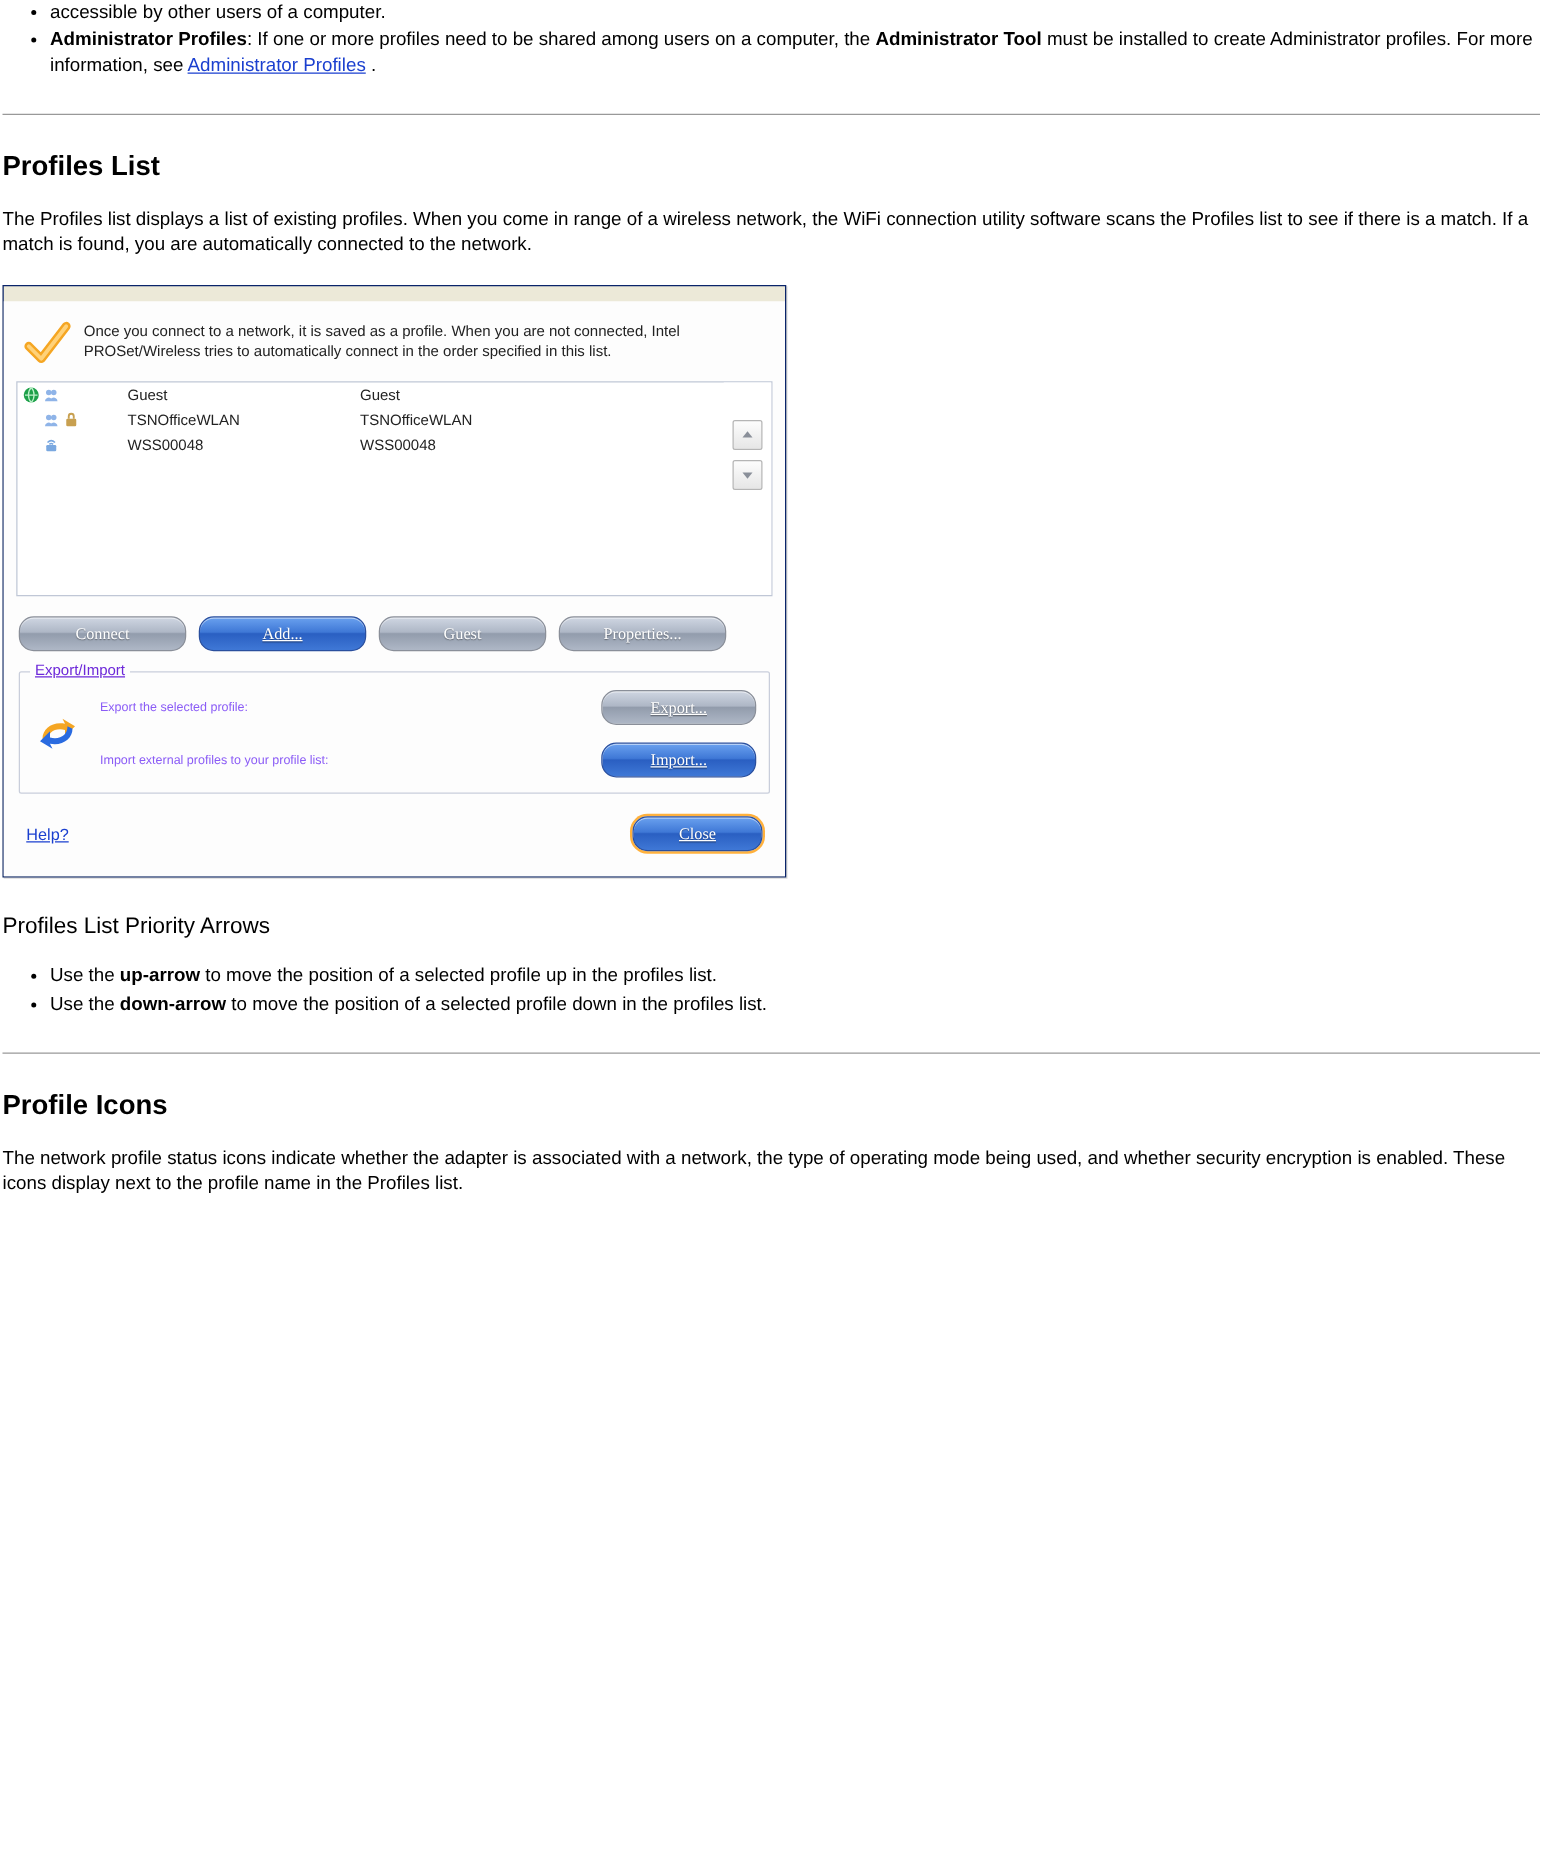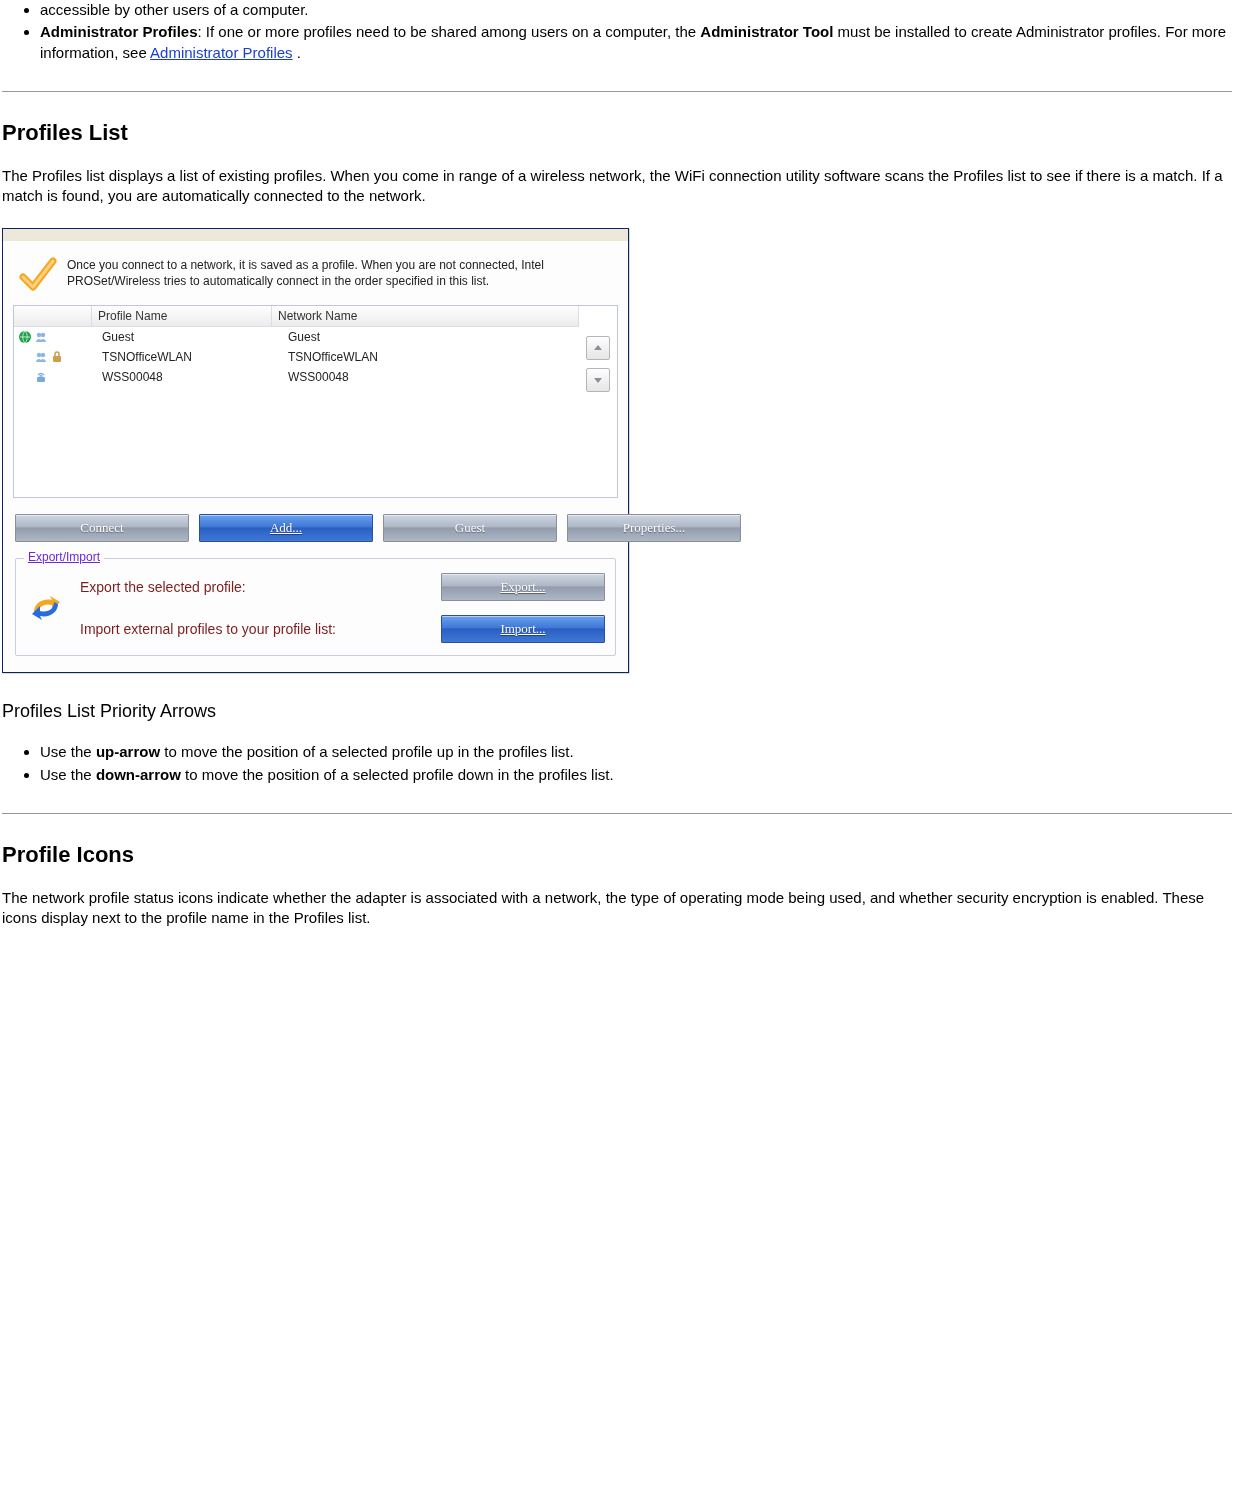--- a/index.html
+++ b/index.html
@@ -104,26 +104,26 @@
     background:linear-gradient(to bottom,#fdfdfd,#e6e6e6);
     display:flex; align-items:center; justify-content:center;
     color:#888;
   }
   .arrow-btn svg{width:10px;height:10px;}
 
   .btn-row { display:flex; gap:10px; padding: 16px 4px 14px 4px; }
   .xp-btn {
     flex:0 0 auto;
     min-width: 120px; height: 26px;
-    border:1px solid #8a8f99; border-radius:1px;
+    border:1px solid #8a8f99; border-radius:12px;
     background:linear-gradient(to bottom,#cfd6e2 0%,#aeb7c6 45%,#929cac 50%,#aeb7c6 100%);
     color:#fff; font-size:13px; font-family:Tahoma;
     display:flex; align-items:center; justify-content:center;
     text-shadow: 0 1px 1px rgba(0,0,0,0.4);
-    padding: 0 26px;
+    padding: 0 6px;
     box-shadow: inset 0 1px 0 rgba(255,255,255,0.5);
   }
   .xp-btn .ul { text-decoration: underline; }
   .xp-btn.blue {
     background:linear-gradient(to bottom,#6aa1ef 0%,#3f78d6 45%,#2a5fc2 50%,#3f78d6 100%);
     border-color:#2a4f9e;
   }
   .xp-btn.focus {
     box-shadow: 0 0 0 2px #ffb13d, inset 0 1px 0 rgba(255,255,255,0.5);
   }
@@ -135,21 +135,21 @@
   }
   .group-label {
     position:absolute; top:-9px; left:8px; background:#fdfdfd;
     font-size:12px; color:#6d28d9; padding:0 4px;text-decoration:underline;
   }
   .ei-row { display:flex; align-items:center; gap:14px; margin-top:4px;}
   .ei-icon { width:40px; height:40px; }
   .ei-icon svg{width:40px;height:40px;}
   .ei-lines { flex:1; display:flex; flex-direction:column; gap:14px; }
   .ei-line { display:flex; align-items:center; }
-  .ei-text { flex:1; font-size:14px; color:#7f1d1d; }
+  .ei-text { flex:1; font-size:10px; color:#8b5cf6; }
   .ei-line .xp-btn { min-width:110px; }
 
   .dlg-footer {
     display:flex; align-items:center; padding: 10px 10px 12px 10px;
   }
   .help-link { color:#1a3fcf; text-decoration:underline; font-size:13px; }
   .dlg-footer .spacer{flex:1;}
 </style>
 </head>
 <body>
@@ -176,25 +176,20 @@
         <svg viewBox="0 0 40 40">
           <path d="M6 22 L16 32 L36 6" stroke="#f5a623" stroke-width="7" fill="none" stroke-linecap="round" stroke-linejoin="round"></path>
           <path d="M6 22 L16 32 L36 6" stroke="#ffd27a" stroke-width="3" fill="none" stroke-linecap="round" stroke-linejoin="round"></path>
         </svg>
       </div>
       <div class="intro-text">Once you connect to a network, it is saved as a profile. When you are not connected, Intel PROSet/Wireless tries to automatically connect in the order specified in this list.</div>
     </div>
 
     <div class="list-box">
       <div class="list-main">
-        <div class="list-header">
-          <div class="hdr-cell hdr-icons"></div>
-          <div class="hdr-cell hdr-pn">Profile Name</div>
-          <div class="hdr-cell hdr-nn">Network Name</div>
-        </div>
         <div class="list-rows">
           <div class="row">
             <div class="cell-icons">
               <span class="mini-ico">
                   <svg viewBox="0 0 14 14">
                     <circle cx="7" cy="7" r="6" fill="#1ea04a"></circle>
                     <path d="M2 7h10M7 1c3 3 3 9 0 12M7 1c-3 3-3 9 0 12" stroke="#bdf0c9" stroke-width="1" fill="none"></path>
                   </svg>
                 </span>
               <span class="mini-ico">
@@ -291,20 +286,27 @@
           <div class="ei-line">
             <div class="ei-text">Import external profiles to your profile list:</div>
             <div class="xp-btn blue">
                 <span class="ul">Import...</span>
               </div>
           </div>
         </div>
       </div>
     </div>
 
+    <div class="dlg-footer">
+      <a href="#" class="help-link">Help?</a>
+      <span class="spacer"></span>
+      <div class="xp-btn blue focus" style="min-width:90px">
+          <span class="ul">Close</span>
+        </div>
+    </div>
 
   </div>
 </div>
 
 <h3 class="subsection">Profiles List Priority Arrows</h3>
 <ul class="doc-list">
   <li>
     <span>Use the </span><b>up-arrow</b><span> to move the position of a selected profile up in the profiles list.</span>
   </li>
   <li>

